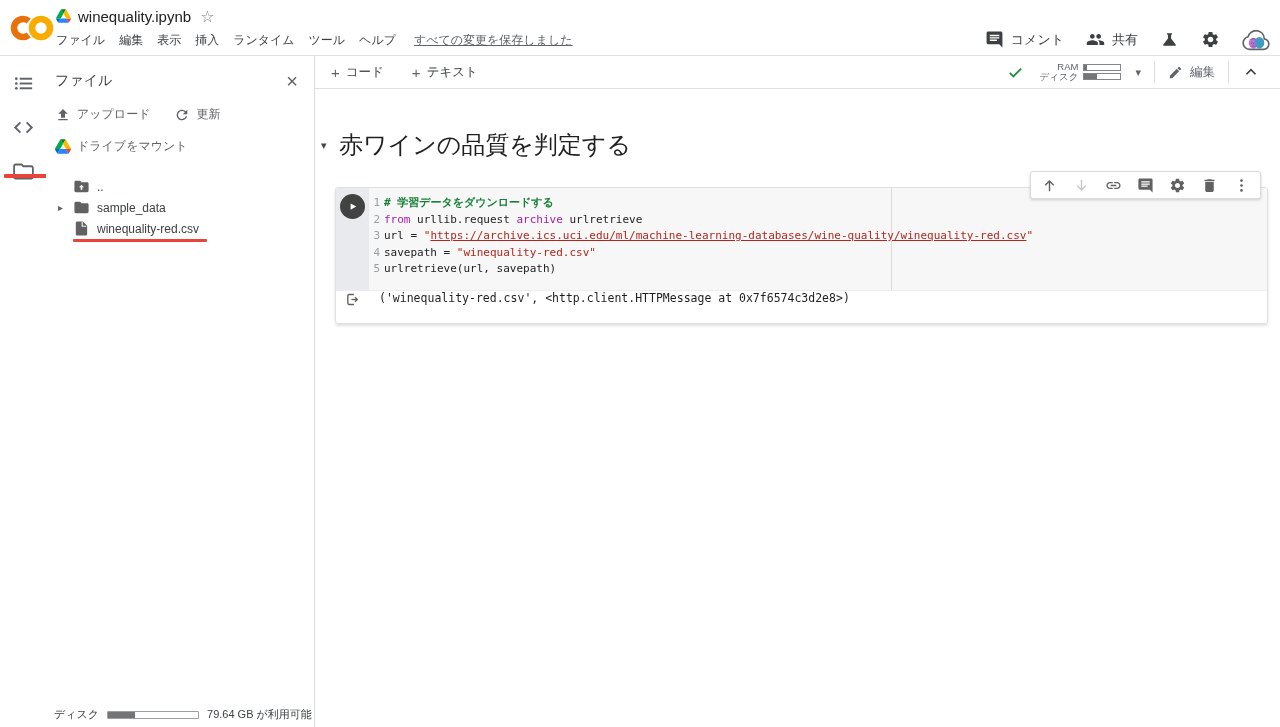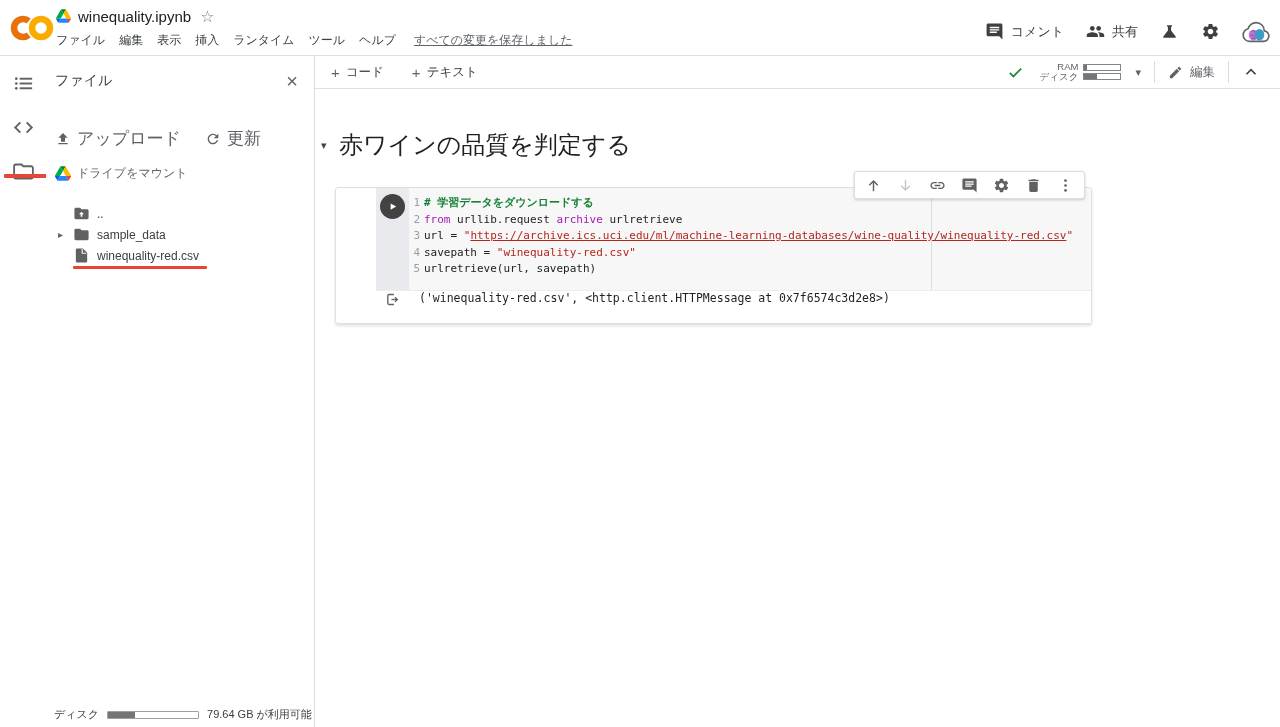--- a/index.html
+++ b/index.html
@@ -11,39 +11,39 @@
   header { position:absolute; top:0; left:0; width:1280px; height:56px; background:#fff; border-bottom:1px solid #e0e0e0; }
   .logo { position:absolute; left:8px; top:13px; width:48px; height:30px; cursor:pointer; }
   .title-block { position:absolute; left:56px; top:5px; }
   .title-row { display:flex; align-items:center; height:22px; }
   .drive-ic { width:15px; height:14px; display:inline-flex; }
   .nb-title { font-size:15px; color:#202124; margin-left:7px; }
   .star { font-size:16px; color:#80868b; margin-left:9px; cursor:pointer; }
   .menu-row { display:flex; align-items:center; margin-top:5px; font-size:12px; color:#3c4043; }
   .menu-item { margin-right:14px; cursor:pointer; white-space:nowrap; }
   .save-status { margin-left:4px; color:#5f6368; text-decoration:underline; cursor:pointer; }
-  .header-right { position:absolute; right:10px; top:0; height:63px; display:flex; align-items:center; gap:22px; }
+  .header-right { position:absolute; right:10px; top:8px; height:63px; display:flex; align-items:center; gap:22px; }
   .hbtn { display:flex; align-items:center; gap:7px; font-size:13px; color:#3c4043; cursor:pointer; }
   .hicon { width:19px; height:19px; display:inline-flex; }
   .avatar { width:28px; height:28px; display:inline-flex; cursor:pointer; }
 
   
   .rail { position:absolute; top:56px; left:0; width:46px; bottom:0; background:#fff; }
   .rail-btn { width:46px; height:30px; display:flex; justify-content:center; align-items:flex-start; margin-top:14px; cursor:pointer; }
   .rail-btn:first-child { margin-top:16px; }
   .rail-btn svg { width:23px; height:23px; }
   .rail-annotation { position:absolute; left:4px; top:118px; width:44px; height:4px; background:var(--annotation-red); border-radius:1px; }
 
   
   .sidebar { position:absolute; top:56px; left:46px; width:269px; bottom:0; border-right:1px solid #dadce0; background:#fff; }
   .sb-head { display:flex; align-items:center; justify-content:space-between; padding:16px 16px 0 9px; }
   .sb-title { font-size:14px; color:#3c4043; }
   .close { font-size:20px; color:#5f6368; cursor:pointer; line-height:16px; }
   .sb-actions { display:flex; align-items:center; gap:24px; padding:16px 0 0 9px; }
-  .sb-link { display:flex; align-items:center; gap:6px; font-size:17px; color:#5f6368; cursor:pointer;margin-top:21px; }
+  .sb-link { display:flex; align-items:center; gap:6px; font-size:12px; color:#5f6368; cursor:pointer; }
   .sb-link svg { width:16px; height:16px; }
   .sb-mount { display:flex; align-items:center; gap:6px; font-size:12px; color:#5f6368; padding:15px 0 0 9px; cursor:pointer; }
   .sb-mount svg { width:16px; height:15px; }
   .tree { margin-top:21px; position:relative; }
   .tree-row { display:flex; align-items:center; height:21px; padding-left:7px; cursor:pointer; }
   .chev-slot { width:20px; font-size:10px; color:#5f6368; text-align:left; padding-left:5px; }
   .tree-ic { width:17px; height:17px; display:inline-flex; margin-right:7px; }
   .tree-label { font-size:12px; color:#3c4043; }
   .file-annotation { position:absolute; left:27px; top:63px; width:134px; height:3px; background:var(--annotation-red); border-radius:1px; }
   .sb-foot { position:absolute; bottom:5px; left:8px; display:flex; align-items:center; gap:8px; font-size:11px; color:#3c4043; }
@@ -68,21 +68,21 @@
   .edit-btn { display:flex; align-items:center; gap:7px; font-size:12.5px; color:#5f6368; background:none; border:none; cursor:pointer; font-family:inherit; }
   .edit-btn svg { width:15px; height:15px; }
   .collapse-btn { width:18px; height:18px; cursor:pointer; display:inline-flex; }
 
   
   .nb-content { position:relative; }
   .md-heading { display:flex; align-items:center; margin:40px 0 0 6px; cursor:pointer; }
   .md-tri { font-size:11px; color:#444746; width:14px; }
   .md-heading h1 { font-size:24px; font-weight:500; color:#1f1f1f; margin-left:4px; font-family:"Liberation Sans","DejaVu Sans",sans-serif; }
 
-  .cell { position:relative; margin:26px 12px 0 20px; width:757px; border:1px solid #e0e0e0; border-radius:3px; box-shadow:0 2px 3px rgba(0,0,0,0.12);padding-left:40px; }
+  .cell { position:relative; margin:26px 12px 0 20px; width:933px; border:1px solid #e0e0e0; border-radius:3px; box-shadow:0 2px 3px rgba(0,0,0,0.12); }
   .cell-main { display:flex; background:#f7f7f7; }
   .gutter { width:33px; background:#e8eaed; display:flex; justify-content:center; padding-top:6px; }
   .run-btn { width:25px; height:25px; border-radius:50%; background:#424242; border:none; cursor:pointer; display:flex; align-items:center; justify-content:center; padding:0; }
   .run-btn svg { width:15px; height:15px; }
   .code { position:relative; flex:1; padding:7px 0 12px 3px; font-family:"DejaVu Sans Mono","Liberation Mono",monospace; font-size:11px; line-height:16.5px; }
   .ruler { position:absolute; left:522px; top:0; bottom:0; width:1px; background:#dcdcdc; }
   .code-line { white-space:pre; position:relative; }
   .ln { display:inline-block; width:8px; margin-right:4px; text-align:right; color:#9aa0a6; }
   .tok-plain { color:#202124; }
   .tok-comment { color:var(--comment-green); font-weight:bold; }

